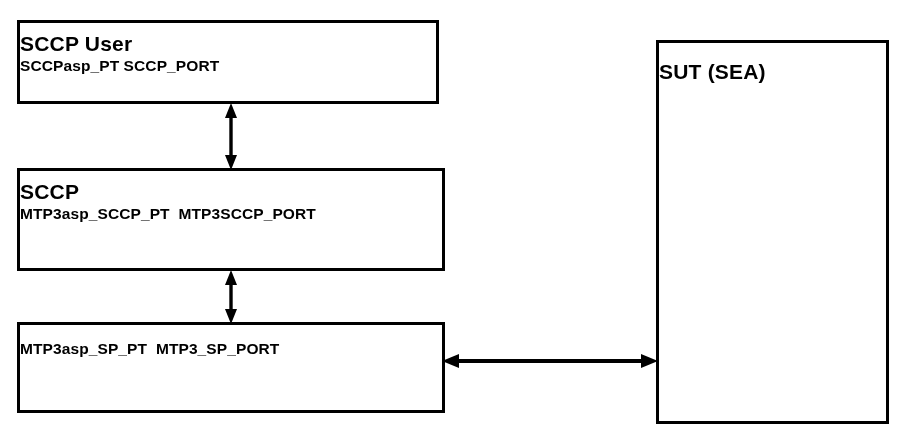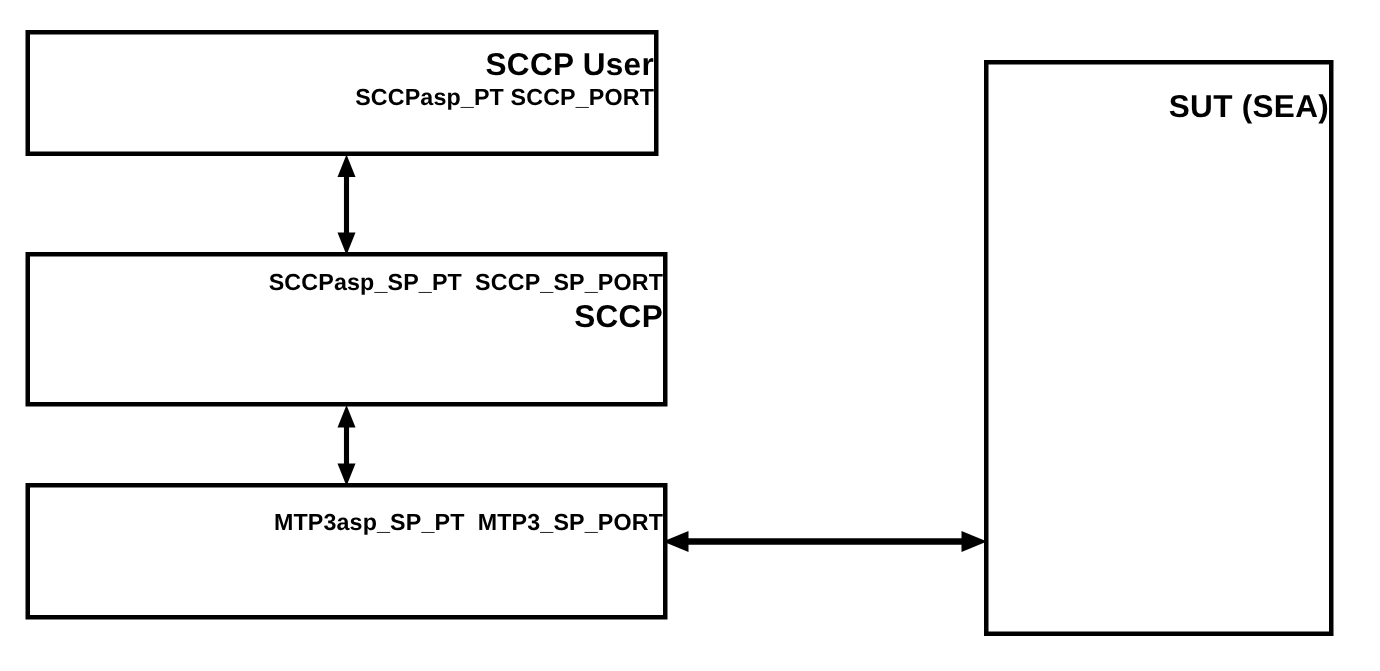--- a/index.html
+++ b/index.html
@@ -17,21 +17,21 @@
     width: 920px;
     height: 447px;
     background: #ffffff;
     overflow: hidden;
   }
   .node-box {
     position: absolute;
     box-sizing: border-box;
     border: 3px solid #000000;
     background: #ffffff;
-    text-align: right;
+    text-align: left;
   }
   .node-title {
     font-weight: bold;
     font-size: 21px;
     line-height: 25px;
     letter-spacing: 0.2px;
     white-space: nowrap;
   }
   .node-port {
     font-weight: bold;
@@ -96,22 +96,22 @@
 <body>
 
 <div id="diagram-canvas">
 
   <div class="node-box" id="box-sccp-user">
     <div class="node-title">SCCP User</div>
     <div class="node-port">SCCPasp_PT SCCP_PORT</div>
   </div>
 
   <div class="node-box" id="box-sccp">
-    <div class="node-port">SCCPasp_SP_PT  SCCP_SP_PORT</div>
     <div class="node-title">SCCP</div>
+    <div class="node-port">MTP3asp_SCCP_PT  MTP3SCCP_PORT</div>
   </div>
 
   <div class="node-box" id="box-system-mtp3">
     <div class="node-port">MTP3asp_SP_PT  MTP3_SP_PORT</div>
   </div>
 
   <div class="node-box" id="box-sut">
     <div class="node-title">SUT (SEA)</div>
   </div>
 

